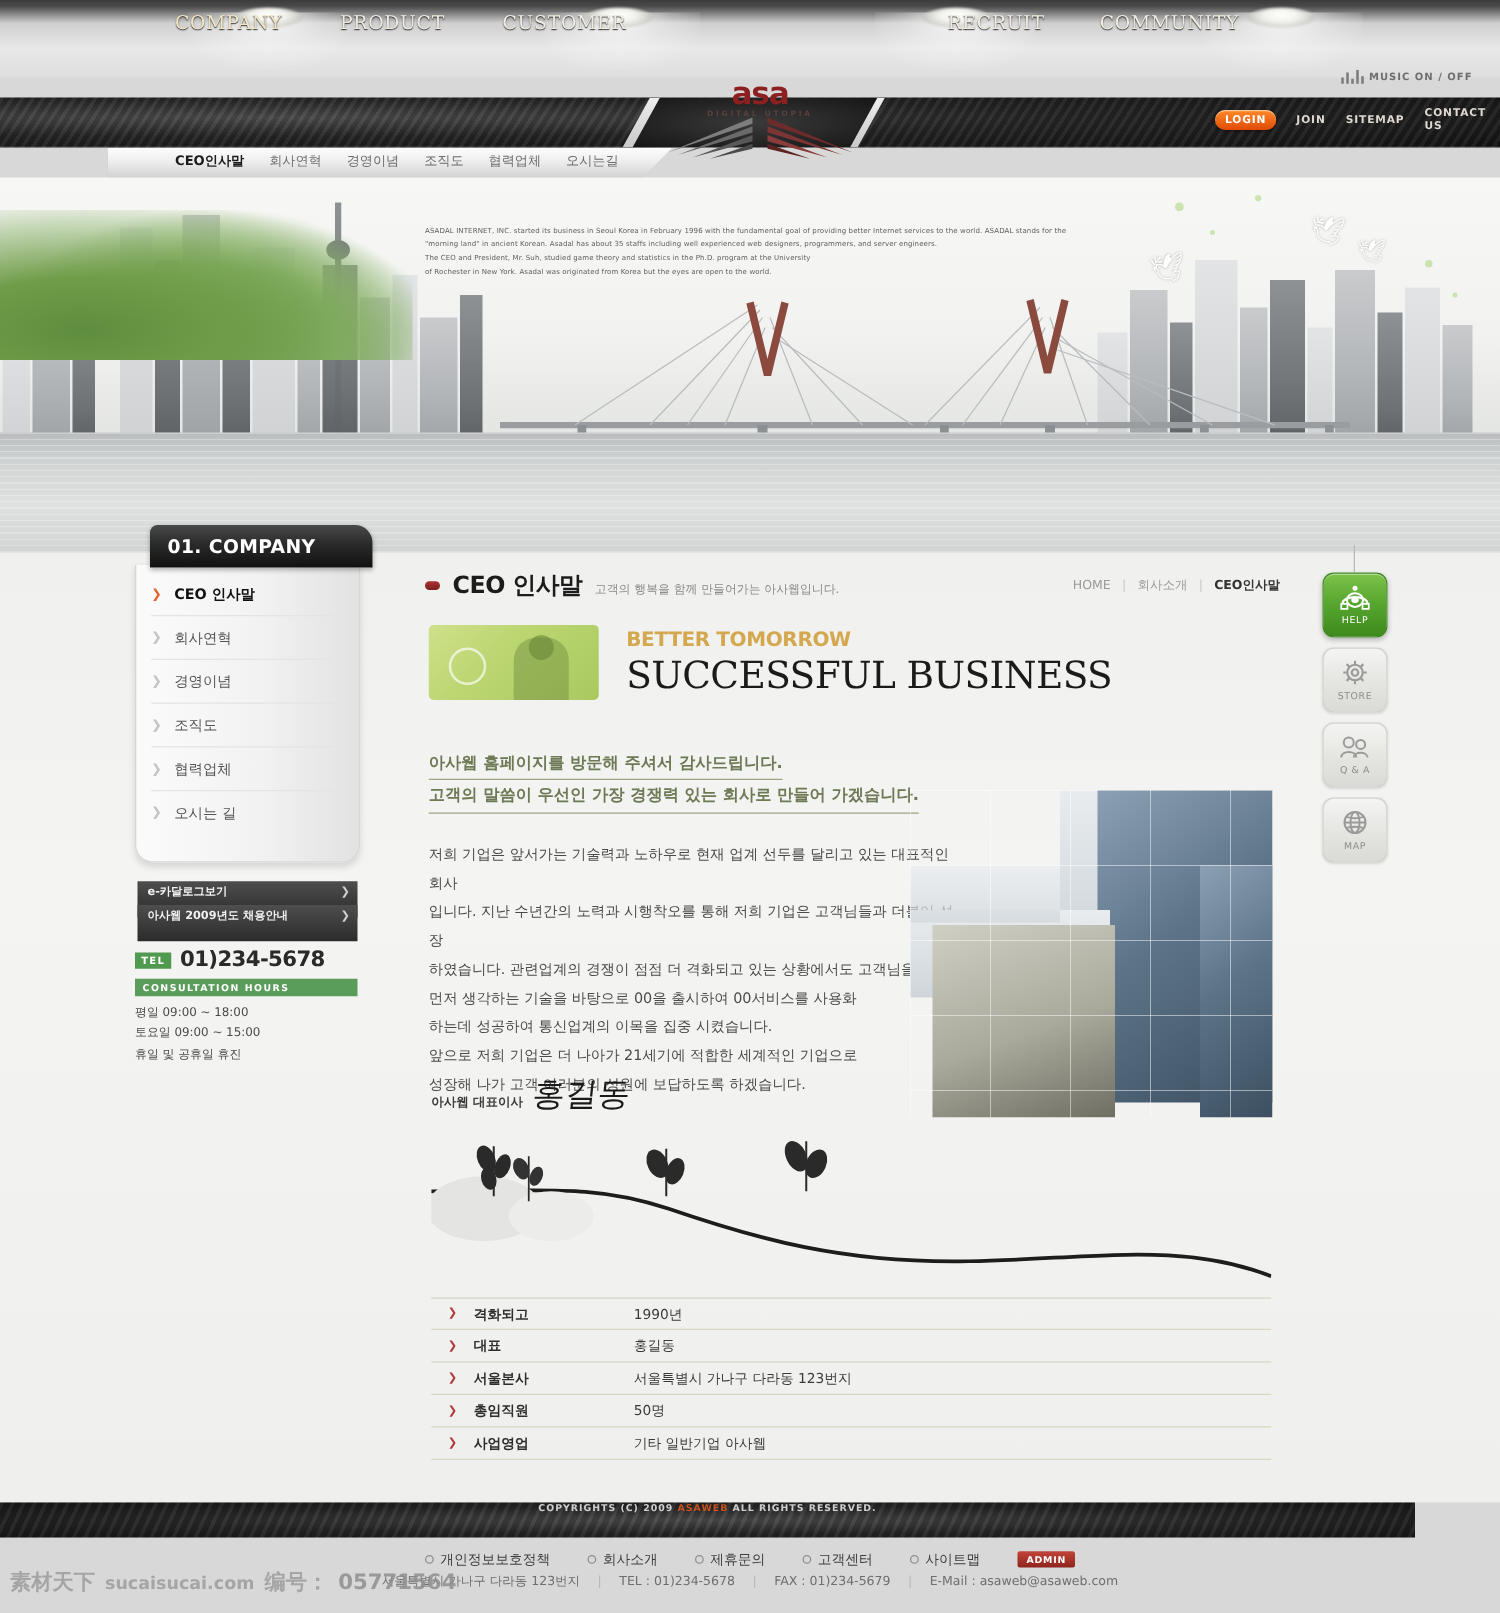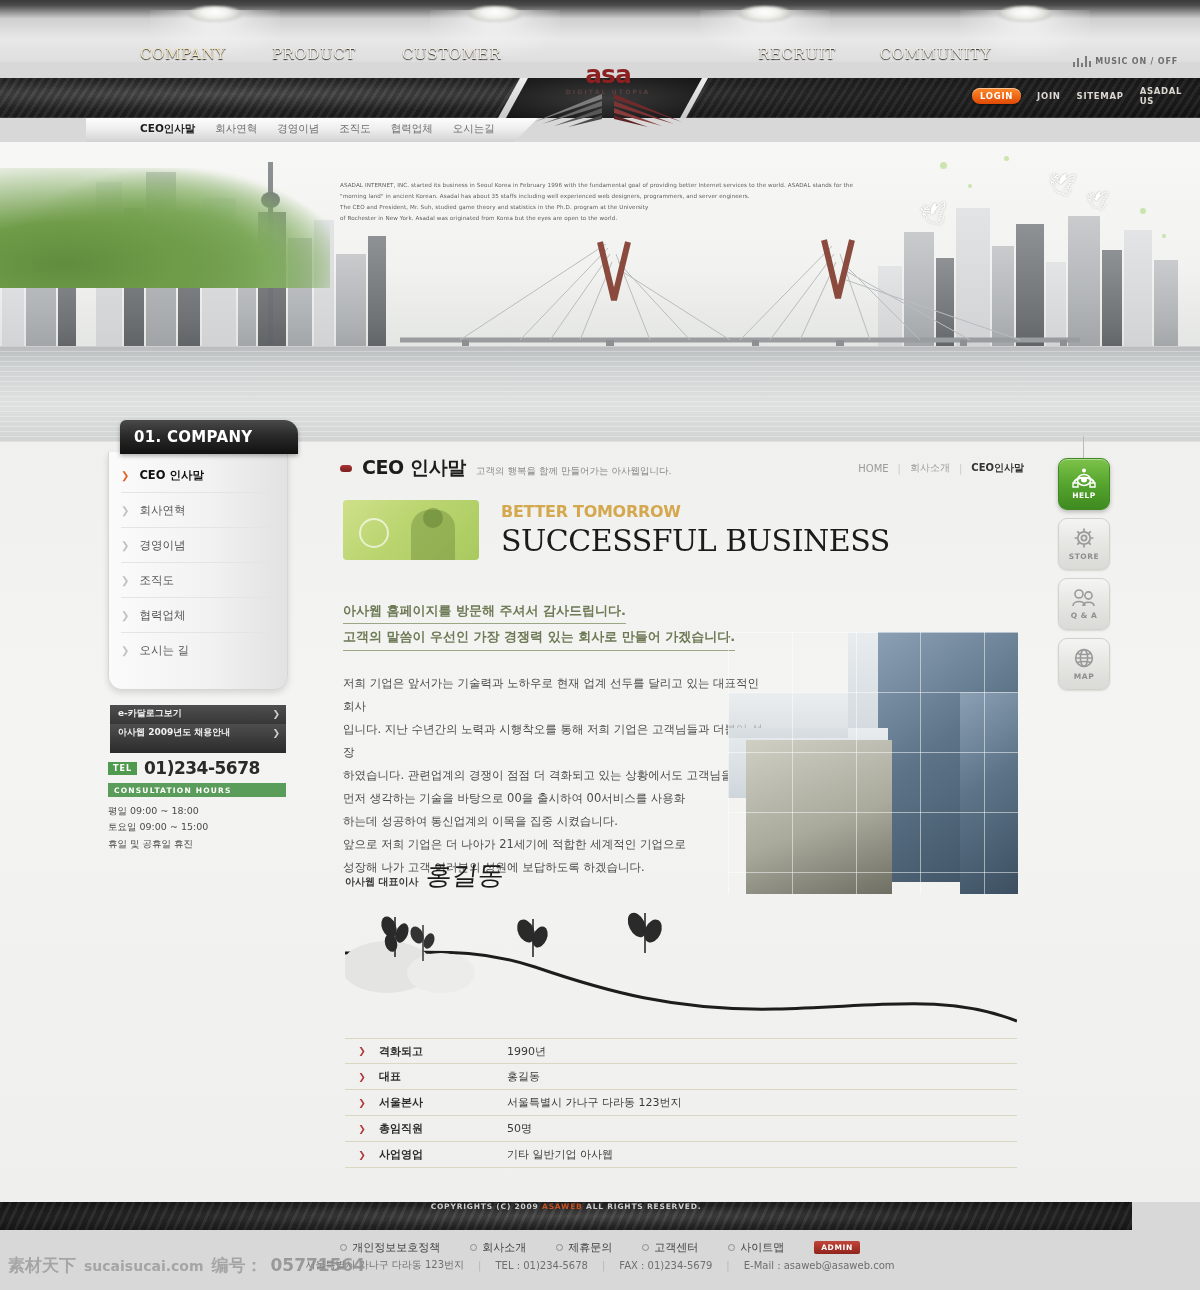--- a/index.html
+++ b/index.html
@@ -44,21 +44,20 @@
   .navbar::after {
     content:""; position:absolute; left:0; right:0; bottom:0; height:1px;
     background: rgba(255,255,255,0.13);
   }
   .nav-left { position: absolute; left: 140px; top: 9px; display: flex; gap: 46px; z-index: 25; }
   .nav-right { position: absolute; left: 758px; top: 9px; display: flex; gap: 44px; align-items: center; z-index: 25; }
   .nav-item {
     font-family: "DejaVu Serif", "Liberation Serif", serif;
     font-size: 15px; letter-spacing: .6px; color: #f0ece2; cursor: pointer;
     text-shadow: 0 1px 1px rgba(0,0,0,.85);
-    margin-top: 36px;
   }
   .nav-item.gold { color: #f3e6c5; }
 
   .nav-wedge {
     position: absolute; top: 78px; left: 498px; width: 210px; height: 40px; z-index: 21;
     background: linear-gradient(180deg, #eeeeee, #c9c9c9);
     clip-path: polygon(22px 0, 210px 0, 188px 40px, 0 40px);
   }
   .nav-wedge2 {
     position: absolute; top: 78px; left: 506px; width: 196px; height: 40px; z-index: 22;
@@ -228,21 +227,21 @@
   .qbtn {
     width: 52px; height: 52px; border-radius: 9px; margin-bottom: 8px; cursor: pointer;
     display: flex; flex-direction: column; align-items: center; justify-content: center; gap: 1px;
     background: linear-gradient(180deg, #f4f4f2 0%, #e6e6e3 48%, #dadad6 100%);
     border: 1px solid #d2d2cd; box-shadow: 0 1px 2px rgba(0,0,0,.12);
   }
   .qbtn.on {
     background: linear-gradient(180deg, #7dc24a 0%, #57a62f 48%, #3e8a1f 100%);
     border-color: #3f8a22; box-shadow: 0 2px 4px rgba(0,0,0,.25), inset 0 1px 0 rgba(255,255,255,.4);
   }
-  .qbtn .qlabel { font-size: 7.5px; font-weight: bold; letter-spacing: .5px; color: #8d8d8d; }
+  .qbtn .qlabel { font-size: 7.5px; font-weight: normal; letter-spacing: .5px; color: #8d8d8d; }
   .qbtn.on .qlabel { color: #fff; }
   .qbtn svg { display: block; }
 
   
   .footer-top {
     position: absolute; left: 0; top: 1202px; width: 1132px; height: 28px;
     background:
       repeating-linear-gradient(115deg, rgba(255,255,255,0.05) 0 3px, rgba(0,0,0,0.10) 3px 8px),
       radial-gradient(ellipse at 50% 50%, #4a4a4a 0%, #252525 55%, #151515 100%);
     display: flex; align-items: flex-start; justify-content: center;
@@ -307,21 +306,21 @@
     <div class="nav-item">CUSTOMER</div>
   </div>
   <div class="nav-right">
     <div class="nav-item">RECRUIT</div>
     <div class="nav-item">COMMUNITY</div>
   </div>
   <div class="auth-links">
     <div class="btn-login">LOGIN</div>
     <div class="auth-link">JOIN</div>
     <div class="auth-link">SITEMAP</div>
-    <div class="auth-link">ASADAL US</div>
+    <div class="auth-link">CONTACT US</div>
   </div>
 
   <div class="logo-wrap">
     <svg width="160" height="70" viewBox="0 0 160 70" style="position:absolute;left:0;top:0">
       <g>
         <path d="M6 64 L74 36 L74 41 Z" fill="#7d7d7d"></path>
         <path d="M14 66 L74 43 L74 48 Z" fill="#6a6a6a"></path>
         <path d="M26 68 L74 50 L74 55 Z" fill="#585858"></path>
         <path d="M40 69 L74 57 L74 61 Z" fill="#4b4b4b"></path>
       </g>

